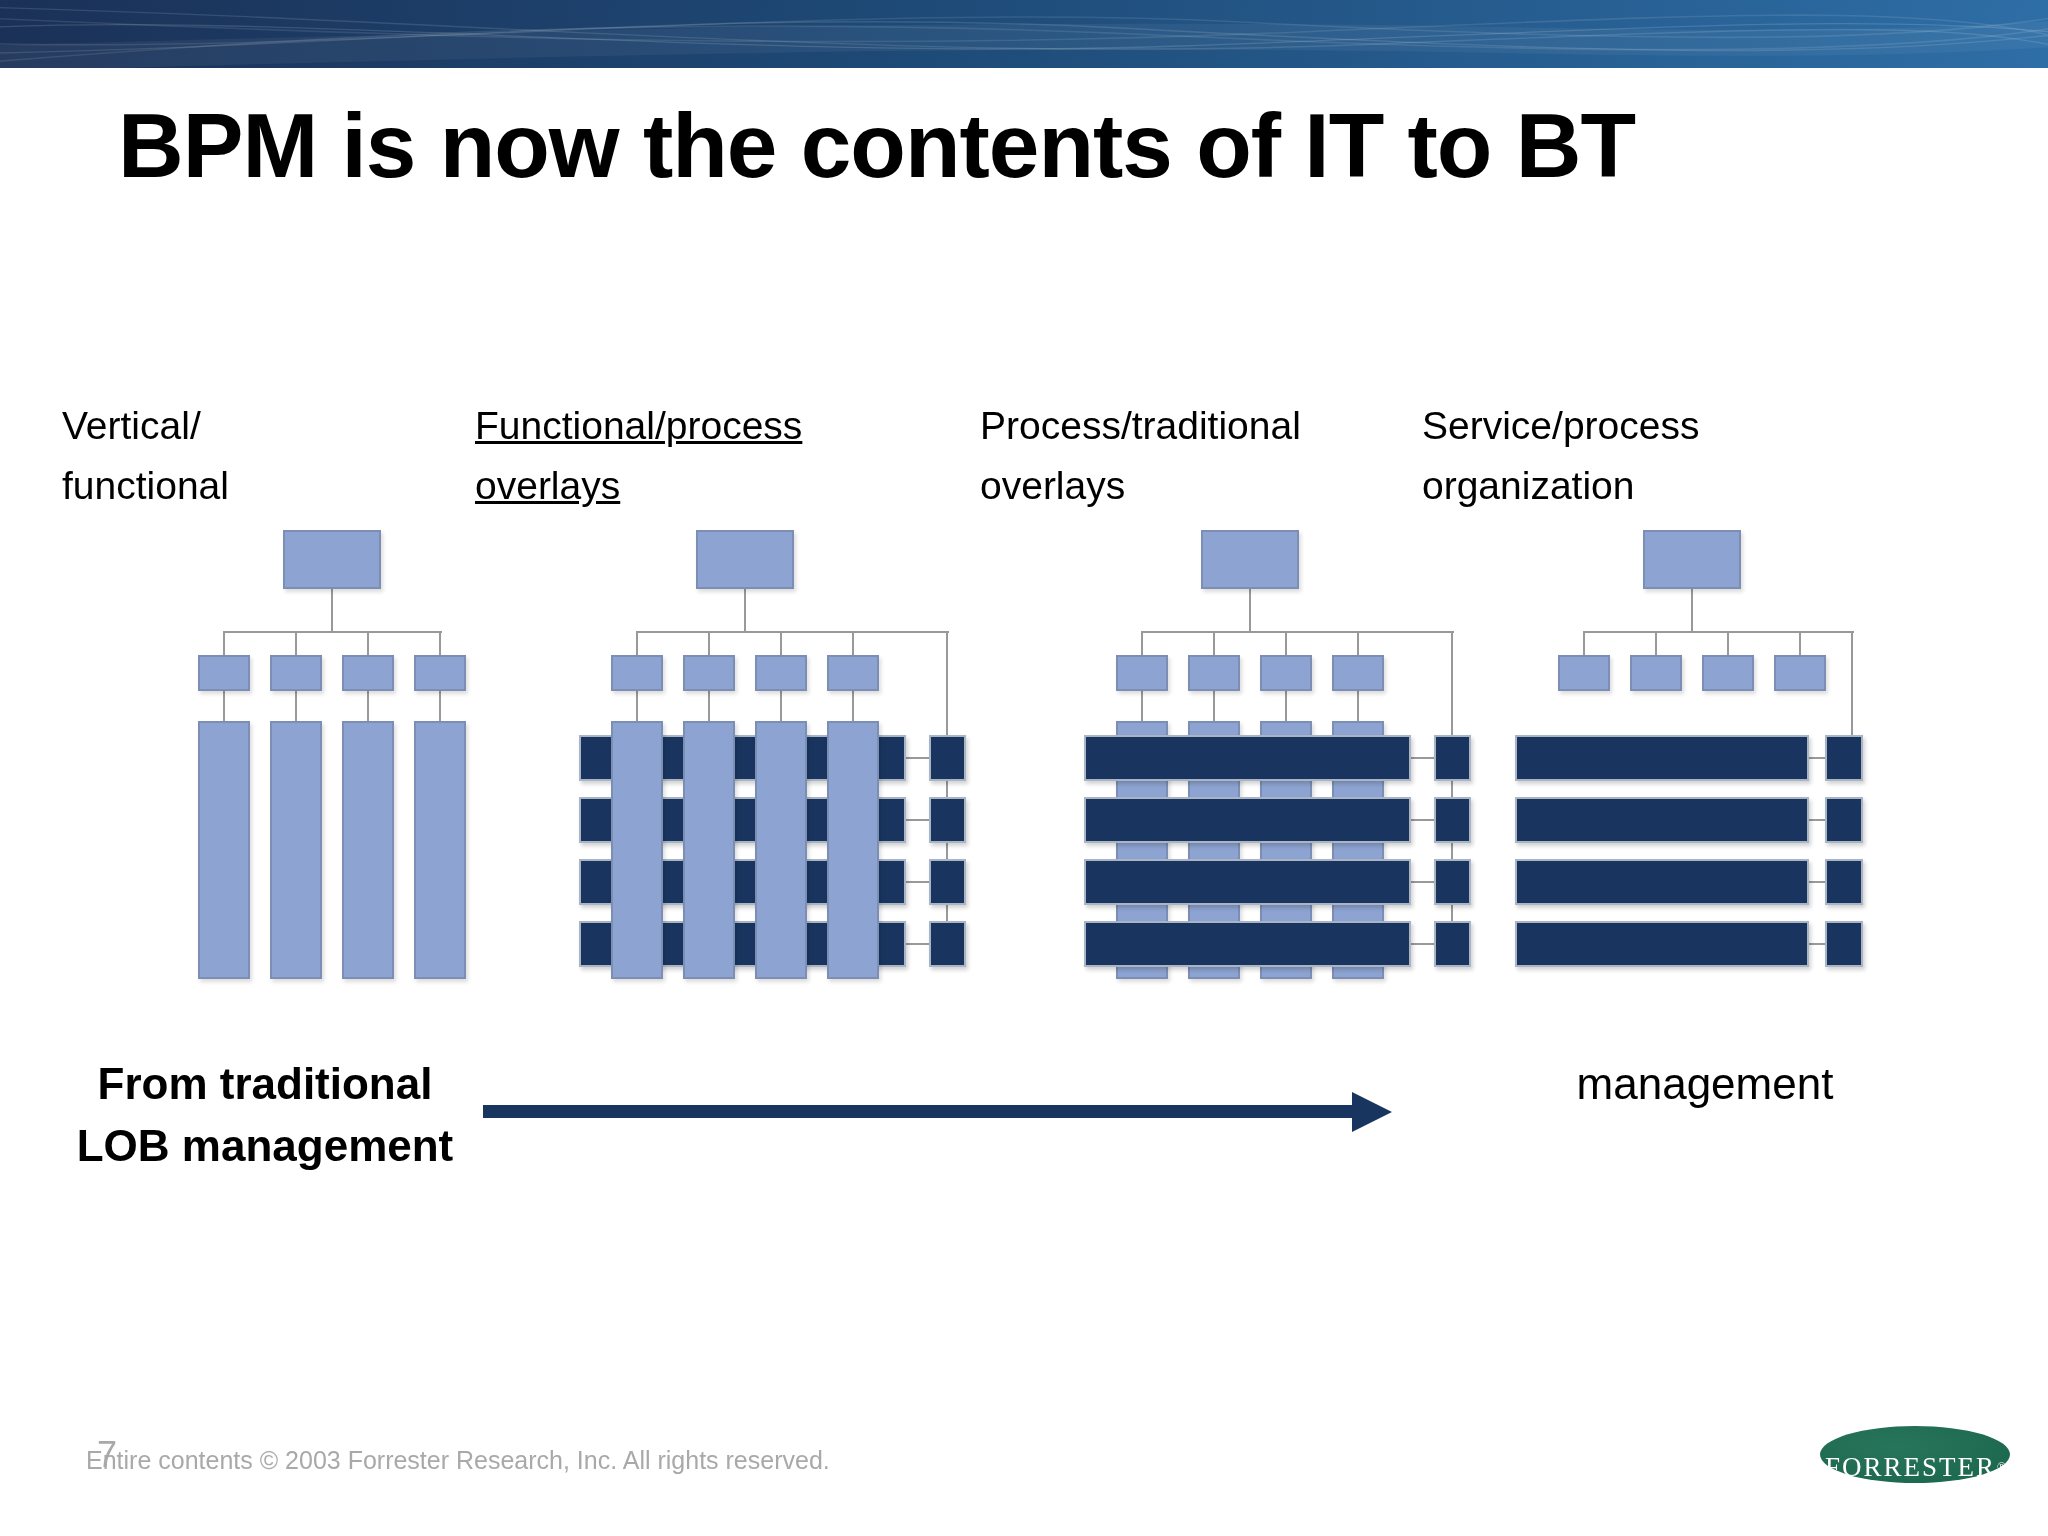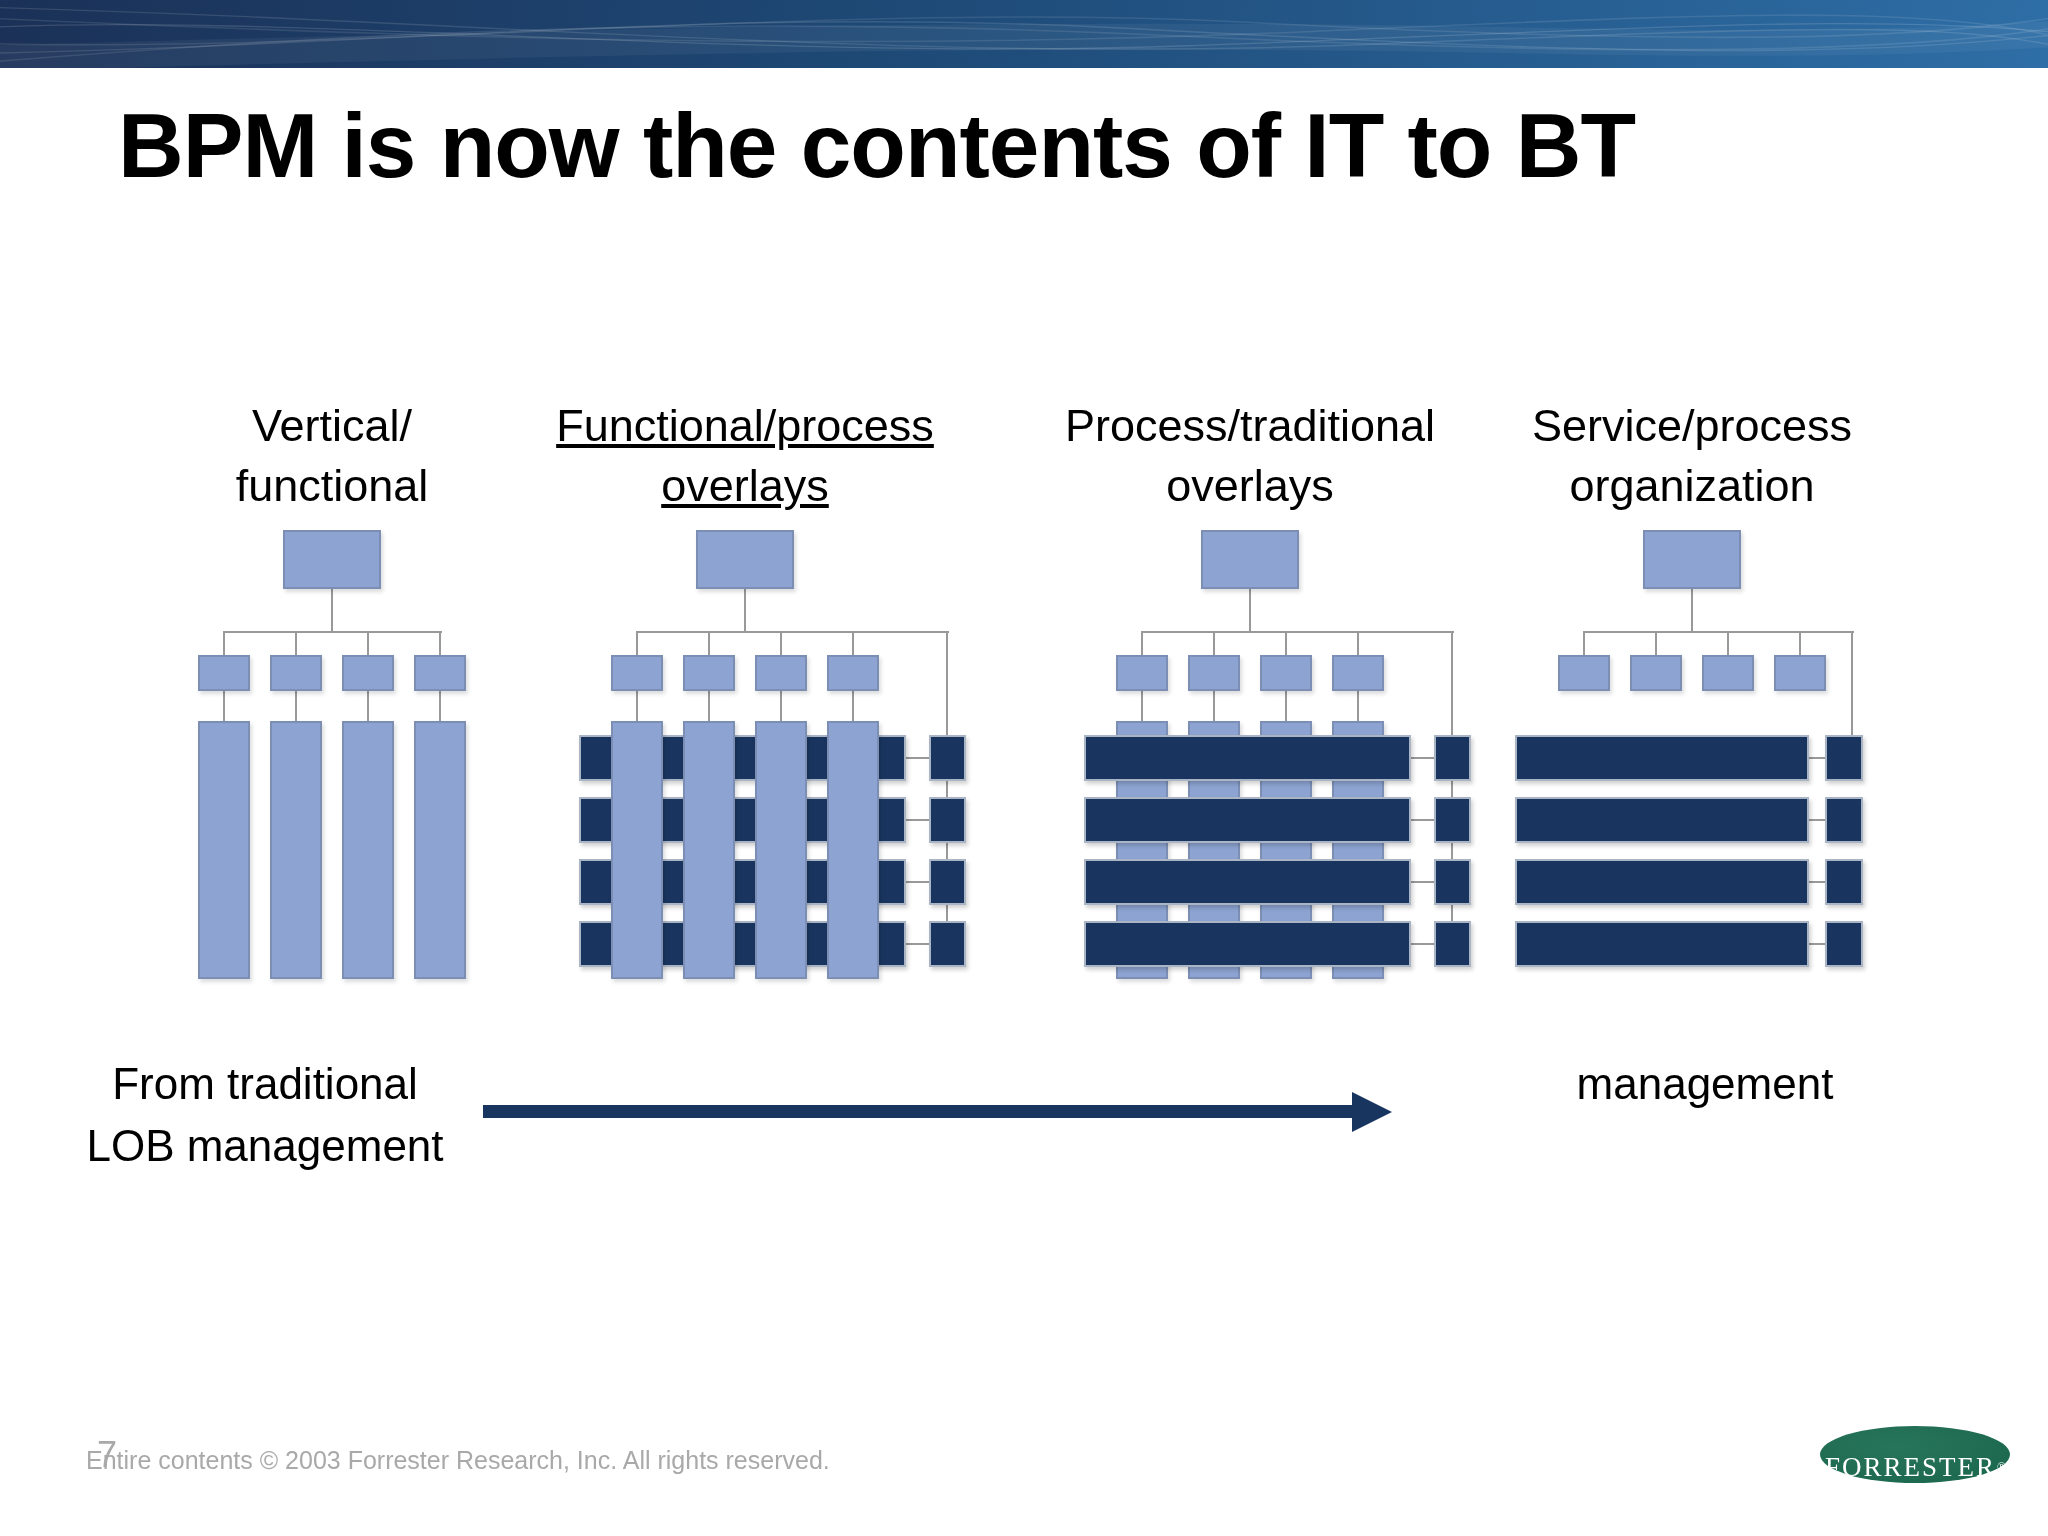--- a/index.html
+++ b/index.html
@@ -13,32 +13,32 @@
   body{width:2048px;height:1536px;background:#ffffff;font-family:"Liberation Sans",sans-serif;}
   .slide{position:relative;width:2048px;height:1536px;background:#ffffff;overflow:hidden;}
 
   .band{position:absolute;left:0;top:0;width:2048px;height:68px;
     background:linear-gradient(97deg,var(--band-dark) 0%,var(--band-mid) 45%,var(--band-light) 100%);}
   .band svg{position:absolute;left:0;top:0;}
 
   .title{position:absolute;left:118px;top:94px;margin:0;font-size:91px;font-weight:bold;
     letter-spacing:-1px;color:var(--title-black);white-space:nowrap;}
 
-  .stage-label{position:absolute;top:396px;width:540px;text-align:center;
-    font-size:45px;line-height:60px;color:#000;}
+  .stage-label{position:absolute;top:396px;width:540px;text-align:left;
+    font-size:39px;line-height:60px;color:#000;}
   .stage{position:absolute;top:530px;width:540px;height:462px;}
   .pos-1{left:62px;} .pos-2{left:475px;text-decoration:underline;} .pos-3{left:980px;} .pos-4{left:1422px;}
 
   .shape{position:absolute;box-sizing:border-box;}
   .light{background:var(--light);border:2px solid var(--light-border);box-shadow:2px 3px 4px rgba(0,0,0,0.14);}
   .navy{background:var(--navy);border:2px solid var(--navy-border);box-shadow:2px 3px 4px rgba(0,0,0,0.18);}
   .cline{background:var(--line);box-shadow:none;}
 
   .from-label{position:absolute;left:15px;top:1053px;width:500px;text-align:center;
-    font-size:44px;line-height:62px;color:#000;}
+    font-size:44px;line-height:62px;color:#000;font-weight:bold;}
   .to-label{position:absolute;left:1425px;top:1053px;width:560px;text-align:center;
     font-size:44px;line-height:62px;color:#000;}
 
   .arrow-shaft{position:absolute;left:483px;top:1105px;width:872px;height:13px;background:var(--arrow);}
   .arrow-head{position:absolute;left:1352px;top:1092px;width:0;height:0;
     border-top:20px solid transparent;border-bottom:20px solid transparent;border-left:40px solid var(--arrow);}
 
   .page-number{position:absolute;left:97px;top:1434px;font-size:36px;color:var(--footer-gray);}
   .copyright{position:absolute;left:86px;top:1446px;font-size:25px;color:var(--footer-gray);white-space:nowrap;}
 

